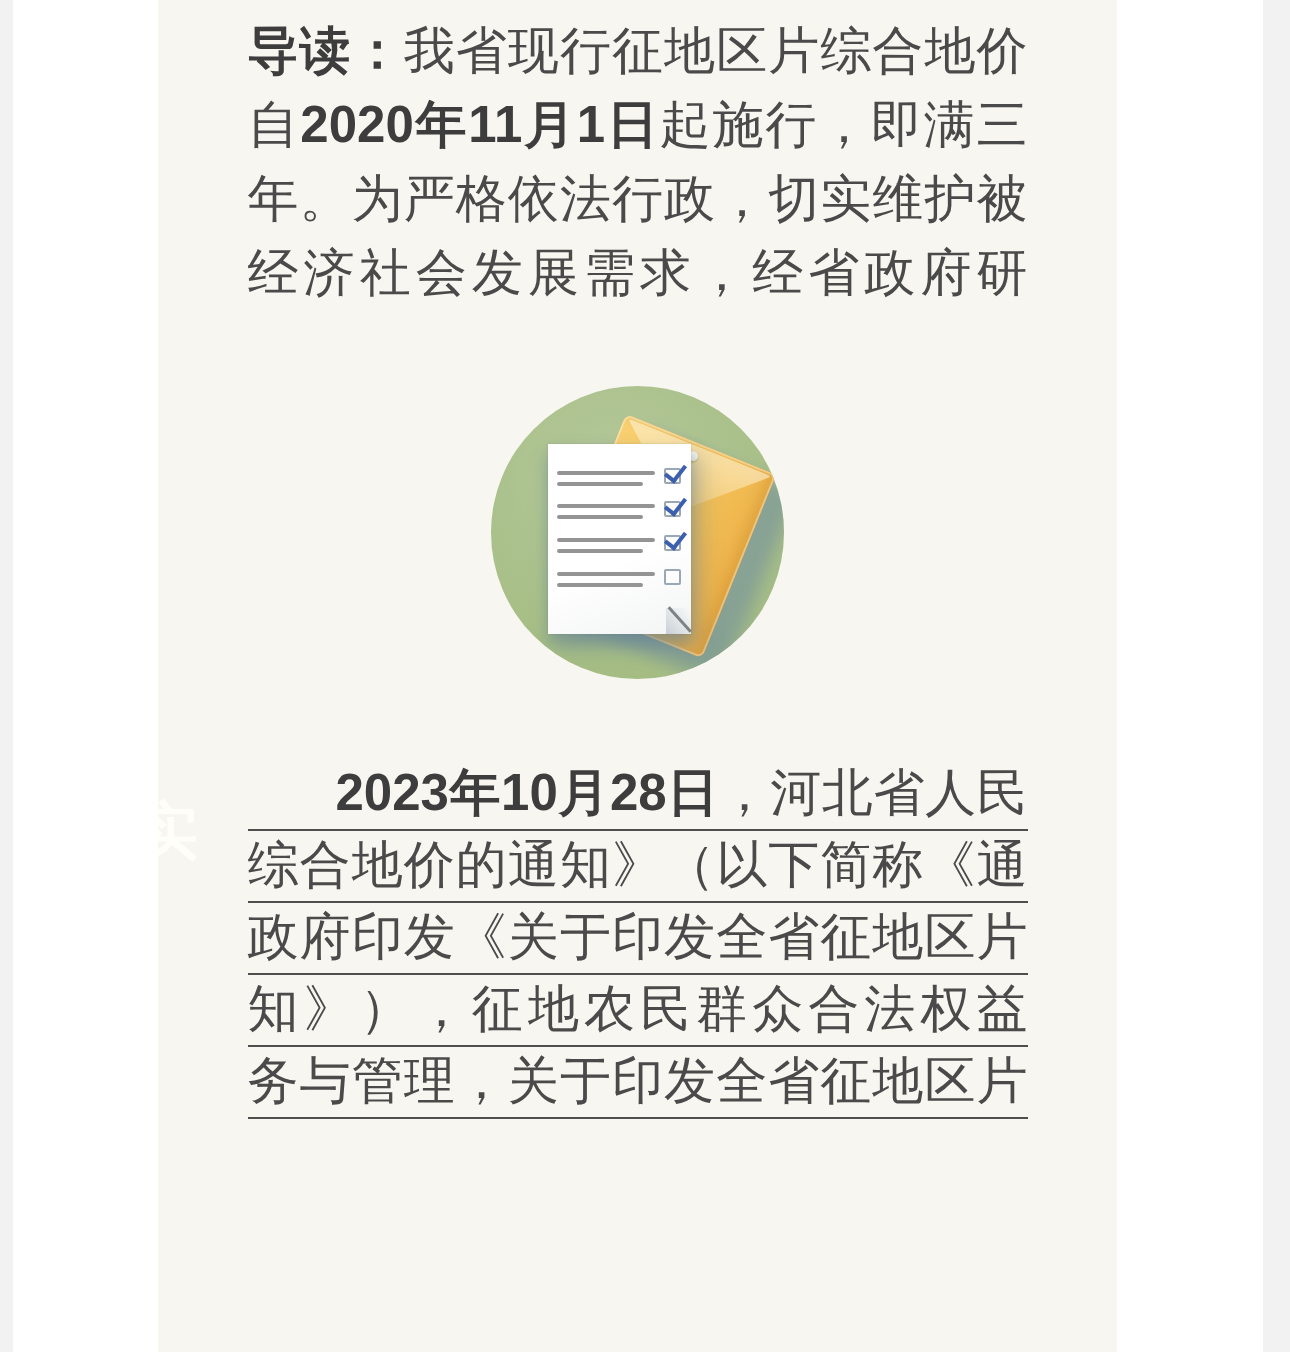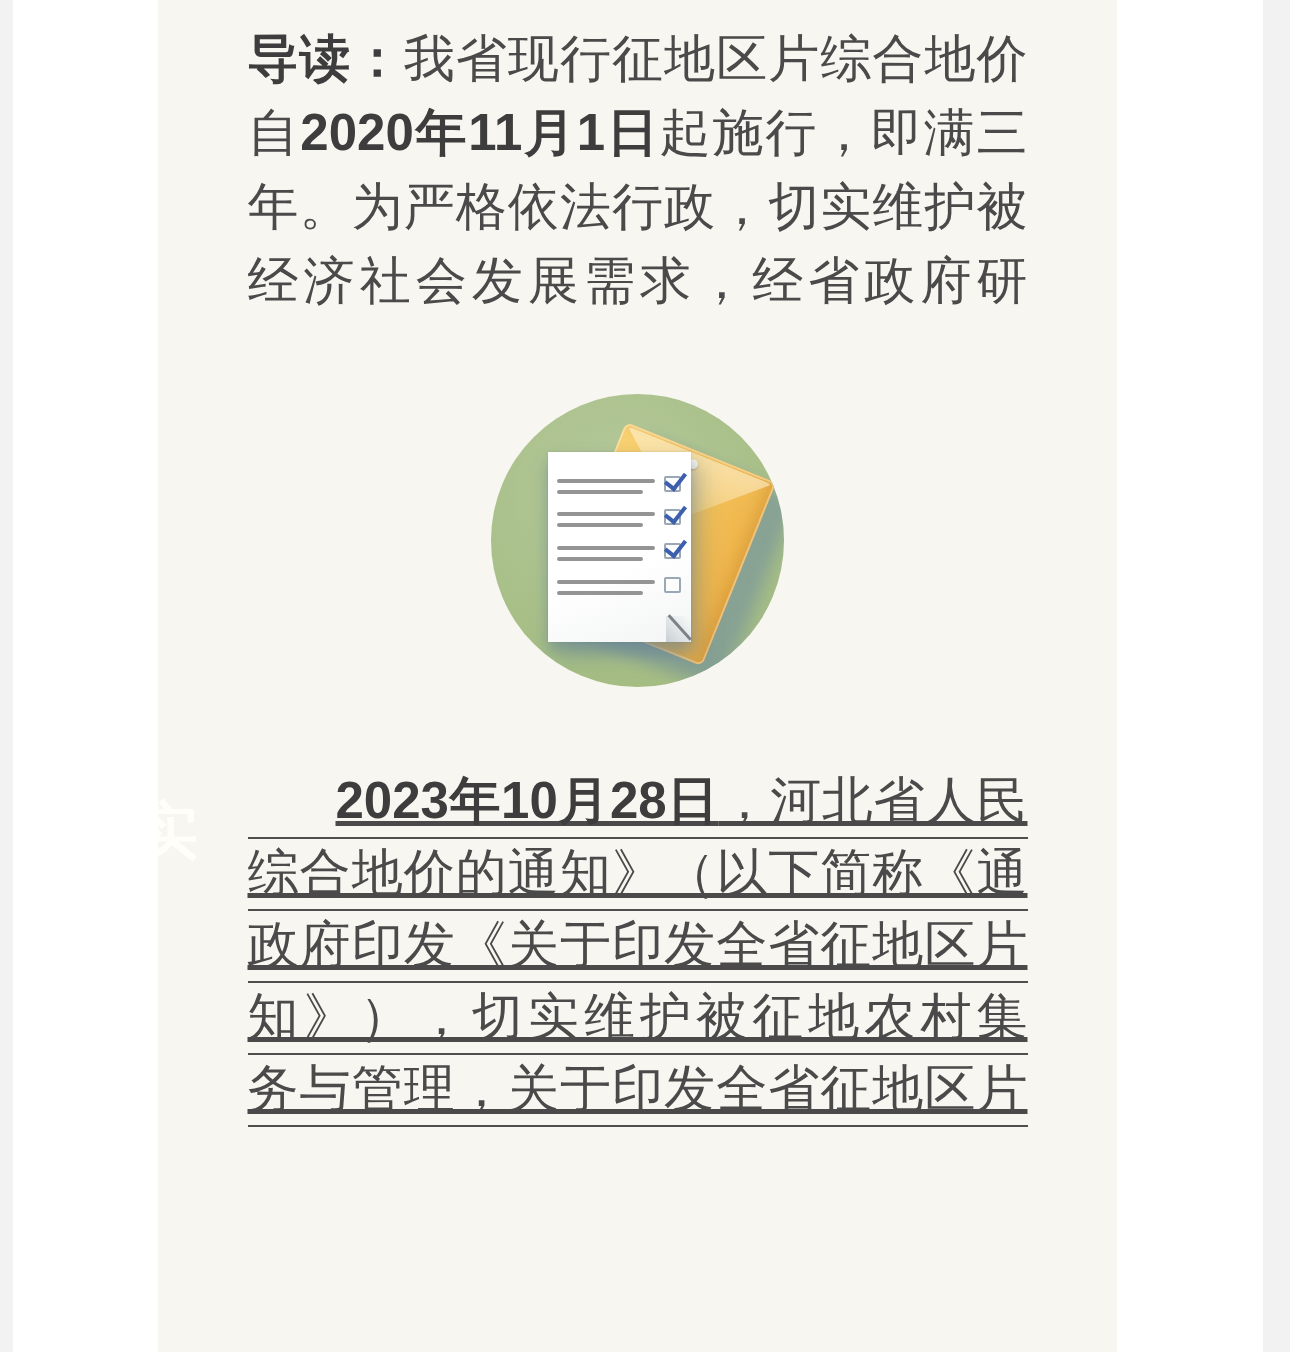--- a/index.html
+++ b/index.html
@@ -7,27 +7,27 @@
               font-family:"Liberation Sans","DejaVu Sans",sans-serif; }
   .page { display:flex; width:1290px; height:1352px; }
   .strip { background:#f2f2f2; height:100%; }
   .strip.left  { width:13px; }
   .strip.right { width:27px; }
   .gutter { background:#ffffff; height:100%; }
   .gutter.left  { width:145px; }
   .gutter.right { width:146px; }
 
   .article { width:959px; height:100%; background:#f8f6f0; position:relative; overflow:hidden; }
-  .content { width:780px; margin:12px auto; padding-top:10px; }
+  .content { width:780px; margin:4px auto; padding-top:10px; }
 
   
   .line { position:relative; text-align:justify; text-align-last:justify;
           color:#4a4a4a; font-size:51px; letter-spacing:0; white-space:nowrap; }
   .p1 .line { height:74px; line-height:74px; }
-  .p2 .line { height:72px; line-height:68px; border-bottom:2px solid #4f4f4f;text-decoration:underline; }
+  .p2 .line { height:72px; line-height:68px; border-bottom:2px solid #4f4f4f; }
   .p2 .line.indent { padding-left:88px; }
   .p2 .line.short-rule { border-bottom:none;
         background:linear-gradient(#4f4f4f,#4f4f4f) no-repeat left bottom/745px 2px; }
   .b { font-weight:bold; color:#3d3d3d; }
 
   
   .watermark { position:absolute; left:-22px; top:800px; font-size:62px; font-weight:bold;
                color:#fffef8; line-height:62px; }
 
   
@@ -124,21 +124,21 @@
         <div class="line indent">
           <span class="b">2023年10月28日</span><span>，河北省人民</span>
         </div>
         <div class="line">
           <span>综合地价的通知》（以下简称《通</span>
         </div>
         <div class="line">
           <span>政府印发《关于印发全省征地区片</span>
         </div>
         <div class="line">
-          <span>知》），切实维护被征地农村集</span>
+          <span>知》），征地农民群众合法权益</span>
         </div>
         <div class="line">
           <span>务与管理，关于印发全省征地区片</span>
         </div>
       </div>
 
     </div>
 
     <div class="watermark">实</div>
   </div>

